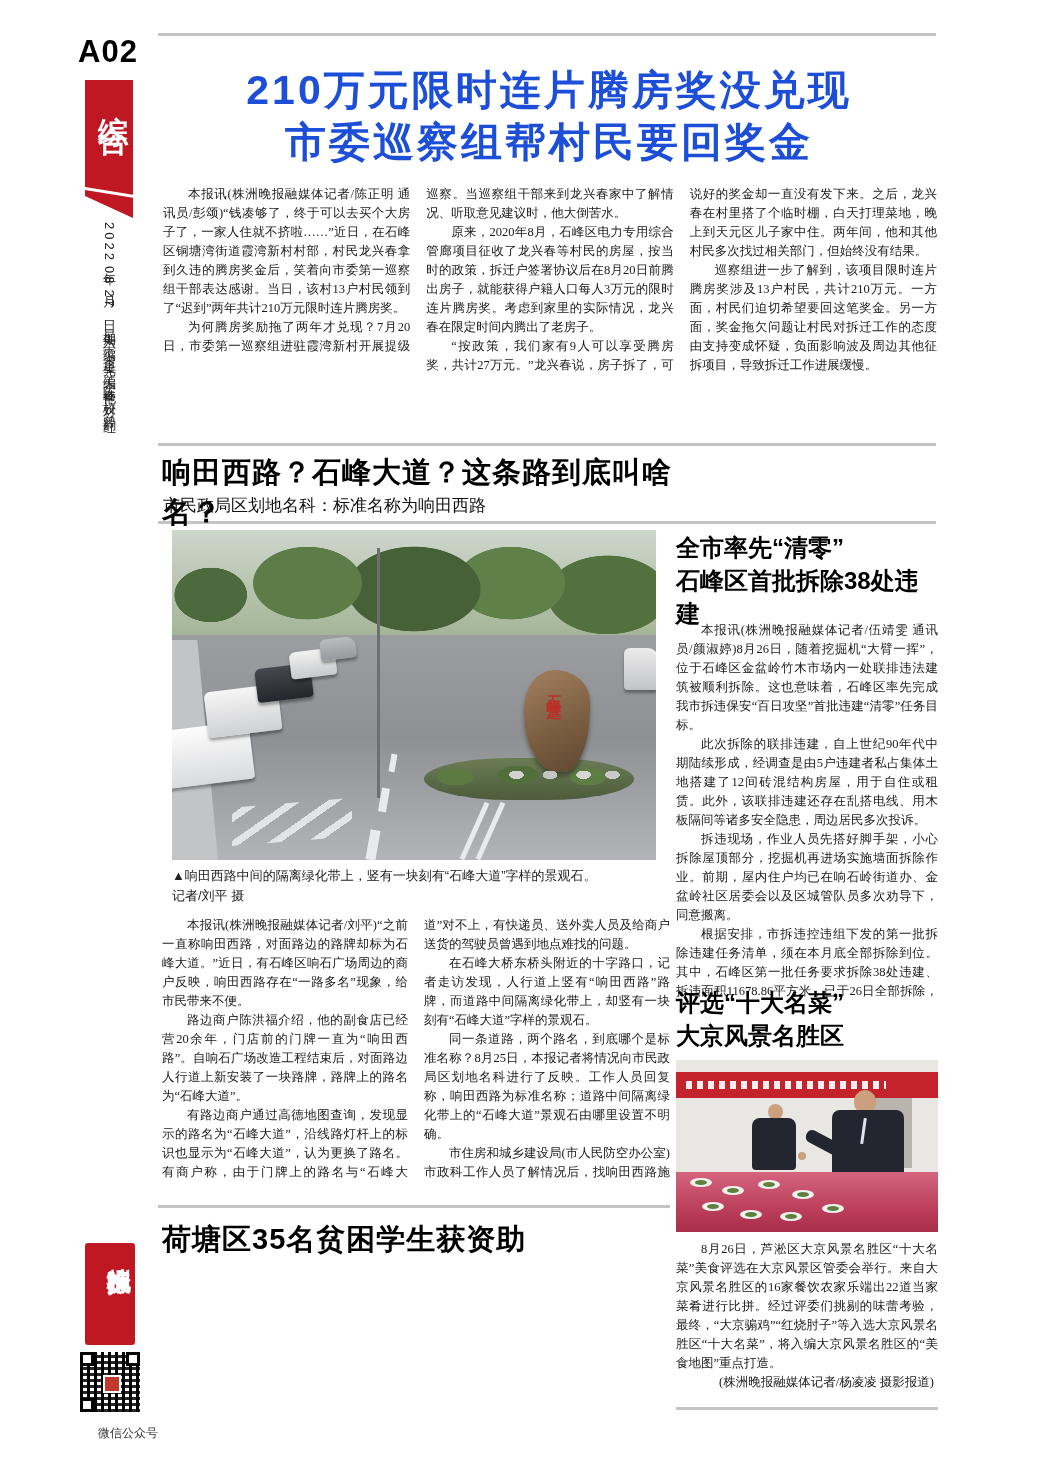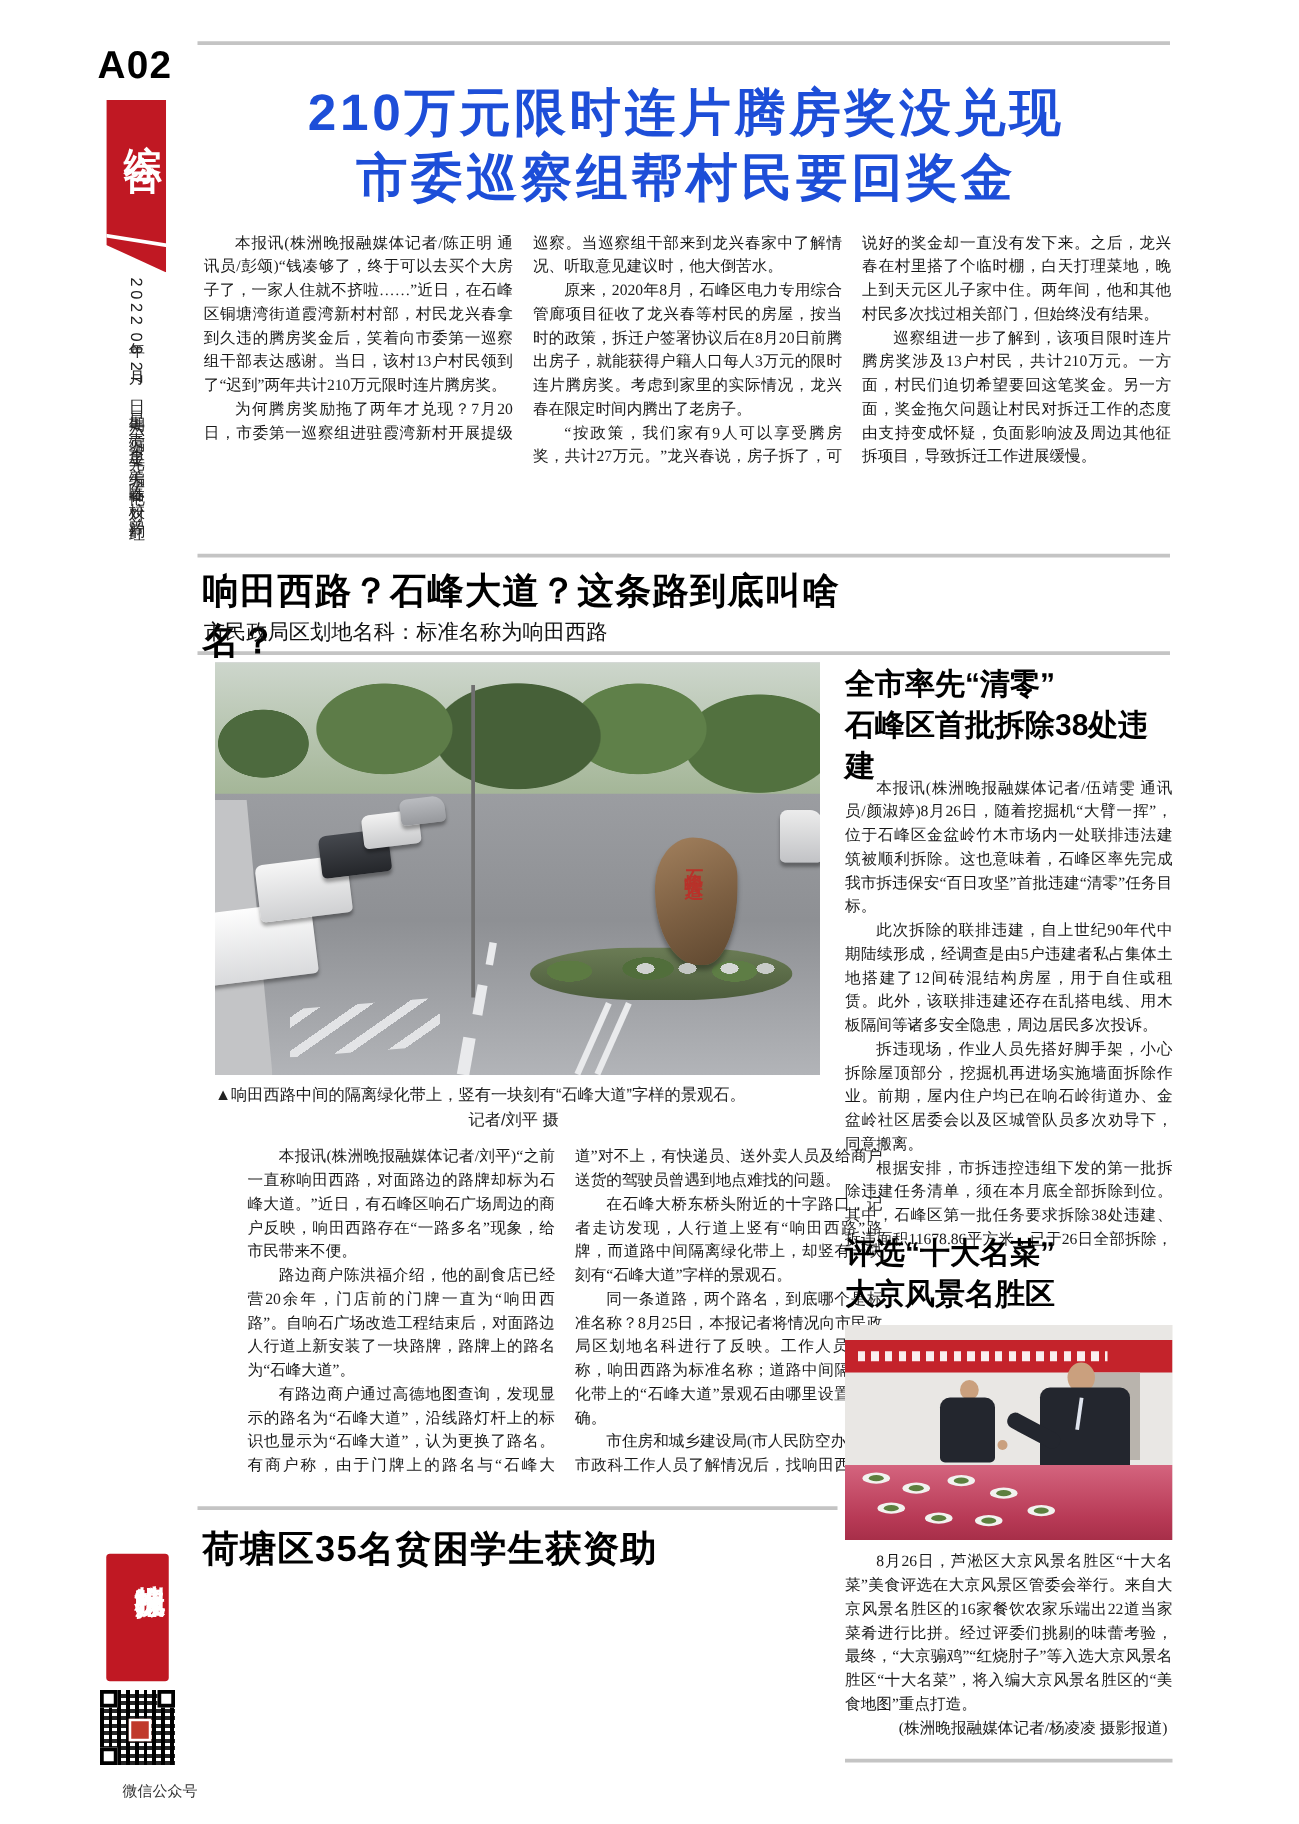--- a/index.html
+++ b/index.html
@@ -38,21 +38,21 @@
   .h5{position:absolute;left:162px;top:1220px;width:520px;font-size:29px;font-weight:900;letter-spacing:1px;color:#000;}
   
   .bodytext{font-family:"Liberation Serif",serif;font-size:12.5px;line-height:19px;
             text-align:justify;color:#191919;overflow:hidden;}
   .bodytext p{margin:0;text-indent:2em;}
   .cols3{column-count:3;column-gap:16px;}
   .cols2{column-count:2;column-gap:16px;}
   .credit{text-indent:0 !important;text-align:right;padding-right:4px;}
   .caption{position:absolute;left:172px;top:867px;width:484px;font-size:13px;color:#222;
            font-family:"Liberation Sans",sans-serif;}
-  .photocredit{position:absolute;left:172px;top:887px;width:478px;text-align:center;font-size:13px;color:#222;
+  .photocredit{position:absolute;left:172px;top:887px;width:478px;text-align:left;font-size:13px;color:#222;
            font-family:"Liberation Sans",sans-serif;}
   
   .photo1{position:absolute;left:172px;top:530px;width:484px;height:330px;overflow:hidden;background:#a7a9ac;}
   .p1sky{position:absolute;left:0;top:0;width:100%;height:40px;background:#e8ecea;}
   .p1trees{position:absolute;left:0;top:0;width:100%;height:118px;background:
       radial-gradient(60px 45px at 8% 55%,#4d6a3e 0 60%,transparent 61%),
       radial-gradient(90px 60px at 28% 45%,#5d7c48 0 60%,transparent 61%),
       radial-gradient(110px 70px at 50% 50%,#466038 0 60%,transparent 61%),
       radial-gradient(90px 60px at 70% 45%,#5f8049 0 60%,transparent 61%),
       radial-gradient(100px 65px at 90% 55%,#52713f 0 60%,transparent 61%),
@@ -170,21 +170,21 @@
     <div class="p1mark" style="left:208px;top:258px;width:8px;height:24px;transform:rotate(10deg);"></div>
     <div class="p1mark" style="left:218px;top:224px;width:6px;height:18px;transform:rotate(10deg);"></div>
     <div class="p1mark" style="left:300px;top:270px;width:5px;height:62px;transform:rotate(24deg);"></div>
     <div class="p1mark" style="left:316px;top:270px;width:5px;height:62px;transform:rotate(24deg);"></div>
     <div class="p1chev"></div>
   </div>
 
   <div class="caption">▲响田西路中间的隔离绿化带上，竖有一块刻有“石峰大道”字样的景观石。</div>
   <div class="photocredit">记者/刘平 摄</div>
 
-  <div class="abs bodytext cols2" style="left:162px;top:916px;width:508px;height:266px;margin-left:36px;">
+  <div class="abs bodytext cols2" style="left:162px;top:916px;width:508px;height:266px;">
     <p>本报讯(株洲晚报融媒体记者/刘平)“之前一直称响田西路，对面路边的路牌却标为石峰大道。”近日，有石峰区响石广场周边的商户反映，响田西路存在“一路多名”现象，给市民带来不便。</p>
     <p>路边商户陈洪福介绍，他的副食店已经营20余年，门店前的门牌一直为“响田西路”。自响石广场改造工程结束后，对面路边人行道上新安装了一块路牌，路牌上的路名为“石峰大道”。</p>
     <p>有路边商户通过高德地图查询，发现显示的路名为“石峰大道”，沿线路灯杆上的标识也显示为“石峰大道”，认为更换了路名。有商户称，由于门牌上的路名与“石峰大道”对不上，有快递员、送外卖人员及给商户送货的驾驶员曾遇到地点难找的问题。</p>
     <p>在石峰大桥东桥头附近的十字路口，记者走访发现，人行道上竖有“响田西路”路牌，而道路中间隔离绿化带上，却竖有一块刻有“石峰大道”字样的景观石。</p>
     <p>同一条道路，两个路名，到底哪个是标准名称？8月25日，本报记者将情况向市民政局区划地名科进行了反映。工作人员回复称，响田西路为标准名称；道路中间隔离绿化带上的“石峰大道”景观石由哪里设置不明确。</p>
     <p>市住房和城乡建设局(市人民防空办公室)市政科工作人员了解情况后，找响田西路施工单位了解情况，发现该景观石也不是由施工单位设置。</p>
 
   </div>
 
   <div class="h3">

